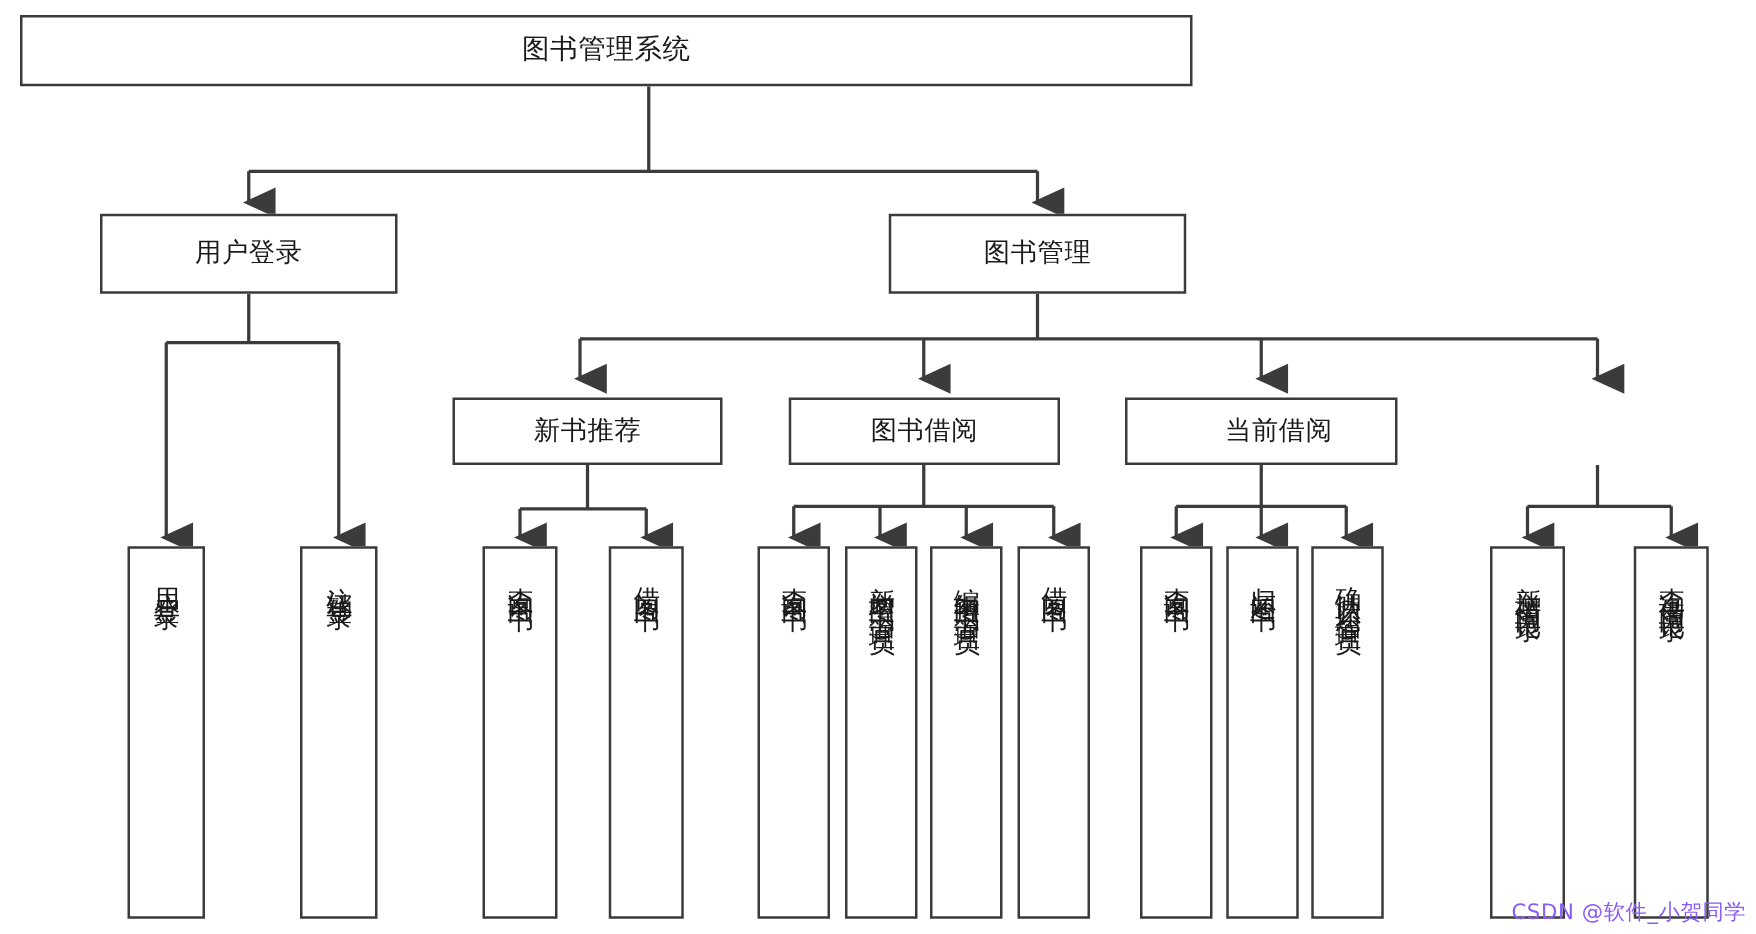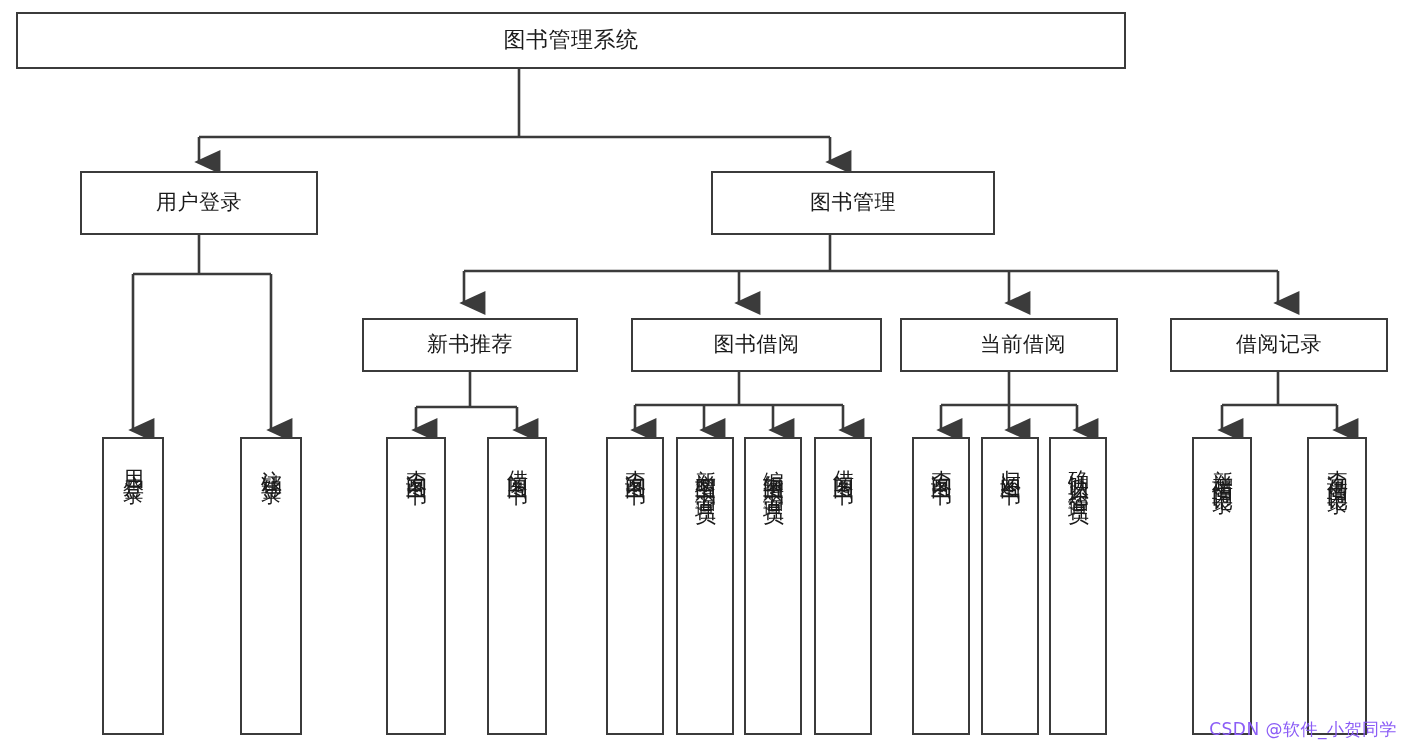--- a/index.html
+++ b/index.html
@@ -117,42 +117,39 @@
       <path d="M 1009 405 L 1009 430" marker-end="url(#arrow)"></path>
       <path d="M 1077 405 L 1077 430" marker-end="url(#arrow)"></path>
 
       <path d="M 1278 372 L 1278 405"></path>
       <path d="M 1222 405 L 1337 405"></path>
       <path d="M 1222 405 L 1222 430" marker-end="url(#arrow)"></path>
       <path d="M 1337 405 L 1337 430" marker-end="url(#arrow)"></path>
     </g>
   </svg>
 
-  <div class="node node-h node-root" style="left:16px; top:12px; width:1110px; height:57px;text-align:center;">
+  <div class="node node-h node-root" style="left:16px; top:12px; width:938px; height:57px;text-align:center;">
     <span class="node-label">图书管理系统</span>
   </div>
 
   <div class="node node-h" style="left:80px; top:171px; width:238px; height:64px;">
     <span class="node-label">用户登录</span>
   </div>
-  <div class="node node-h" style="left:711px; top:171px; width:284px; height:64px;">
+  <div class="node node-h" style="left:711px; top:171px; width:238px; height:64px;">
     <span class="node-label">图书管理</span>
   </div>
 
   <div class="node node-h" style="left:362px; top:318px; width:216px; height:54px;justify-content:center;">
     <span class="node-label">新书推荐</span>
   </div>
-  <div class="node node-h" style="left:631px; top:318px; width:251px; height:54px;">
+  <div class="node node-h" style="left:631px; top:318px; width:217px; height:54px;">
     <span class="node-label">图书借阅</span>
   </div>
   <div class="node node-h" style="left:900px; top:318px; width:218px; height:54px;padding-left:28px;">
     <span class="node-label">当前借阅</span>
-  </div>
-  <div class="node node-h" style="left:1170px; top:318px; width:218px; height:54px;">
-    <span class="node-label">借阅记录</span>
   </div>
 
   <div class="node node-v" style="left:102px; top:437px; width:62px; height:298px;">
     <span class="node-label">用户登录</span>
   </div>
   <div class="node node-v" style="left:240px; top:437px; width:62px; height:298px;">
     <span class="node-label">注销登录</span>
   </div>
 
   <div class="node node-v" style="left:386px; top:437px; width:60px; height:298px;">

